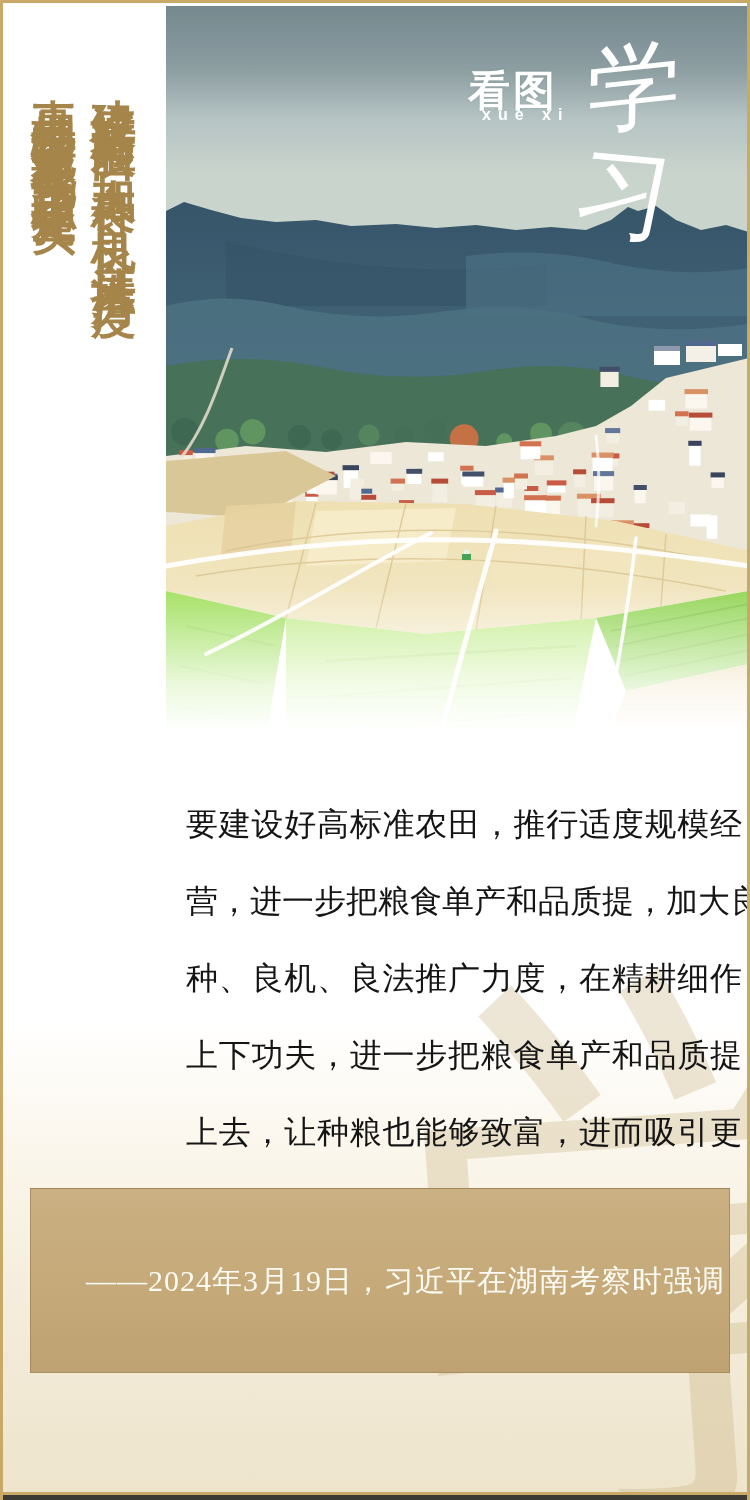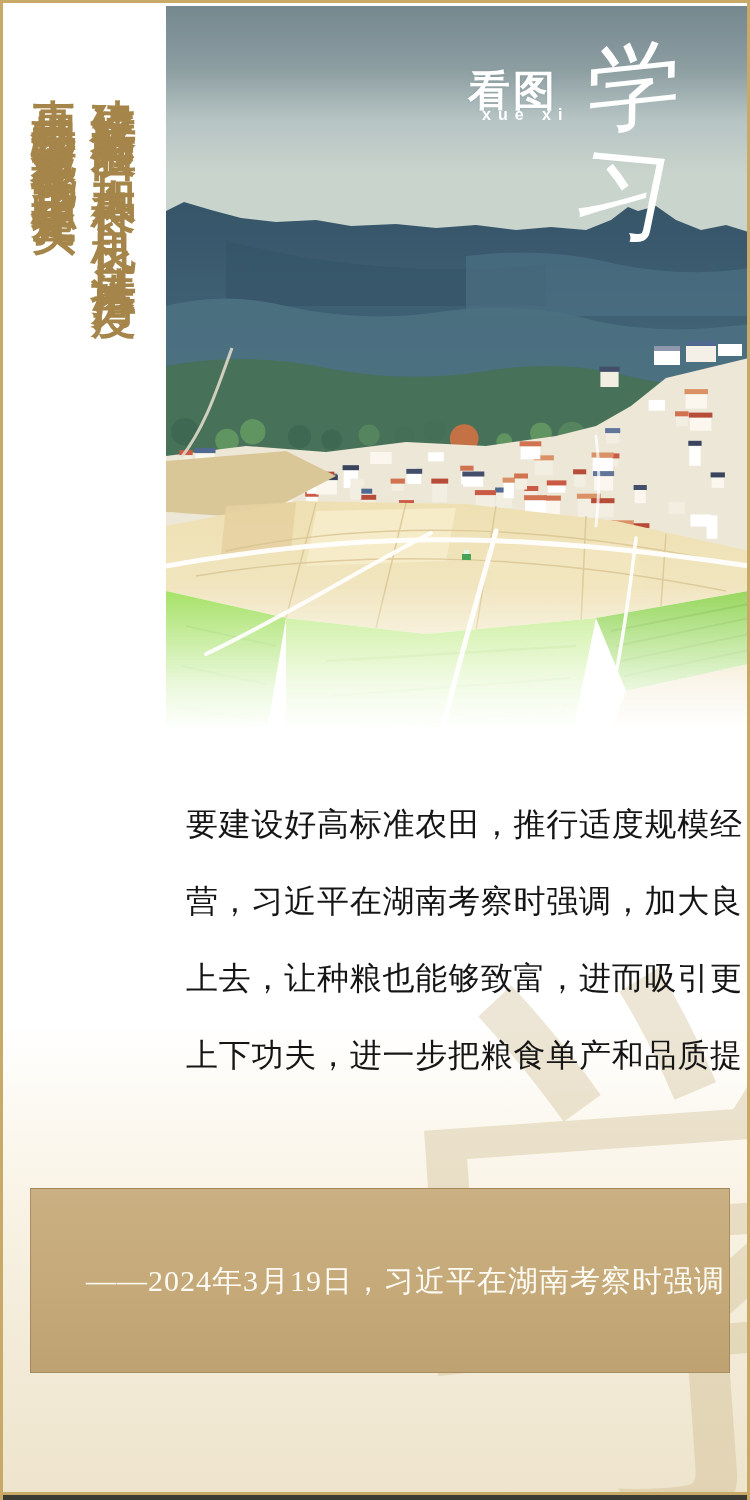--- a/index.html
+++ b/index.html
@@ -333,23 +333,24 @@
   </svg>
 
   <div class="brand">
     <div class="brand-cn">看图</div>
     <div class="brand-pinyin">xue xi</div>
     <div class="brand-callig"><span class="g1">学</span><span class="g2">习</span></div>
   </div>
 
   <div class="quote">
       <div class="quote-line">要建设好高标准农田，推行适度规模经</div>
-      <div class="quote-line">营，习近平在湖南考察时强调，加大良</div>
+      <div class="quote-line">营，进一步把粮食单产和品质提，加大良</div>
+      <div class="quote-line">种、良机、良法推广力度，在精耕细作</div>
+      <div class="quote-line">上下功夫，进一步把粮食单产和品质提</div>
       <div class="quote-line">上去，让种粮也能够致富，进而吸引更</div>
-      <div class="quote-line">上下功夫，进一步把粮食单产和品质提</div>
     </div>
 
   <div class="attribution-bar">
     <div class="attribution-text">——2024年3月19日，习近平在湖南考察时强调</div>
   </div>
 
 
   <div class="gold-strip"></div>
   <div class="dark-strip"></div>
 </div>

